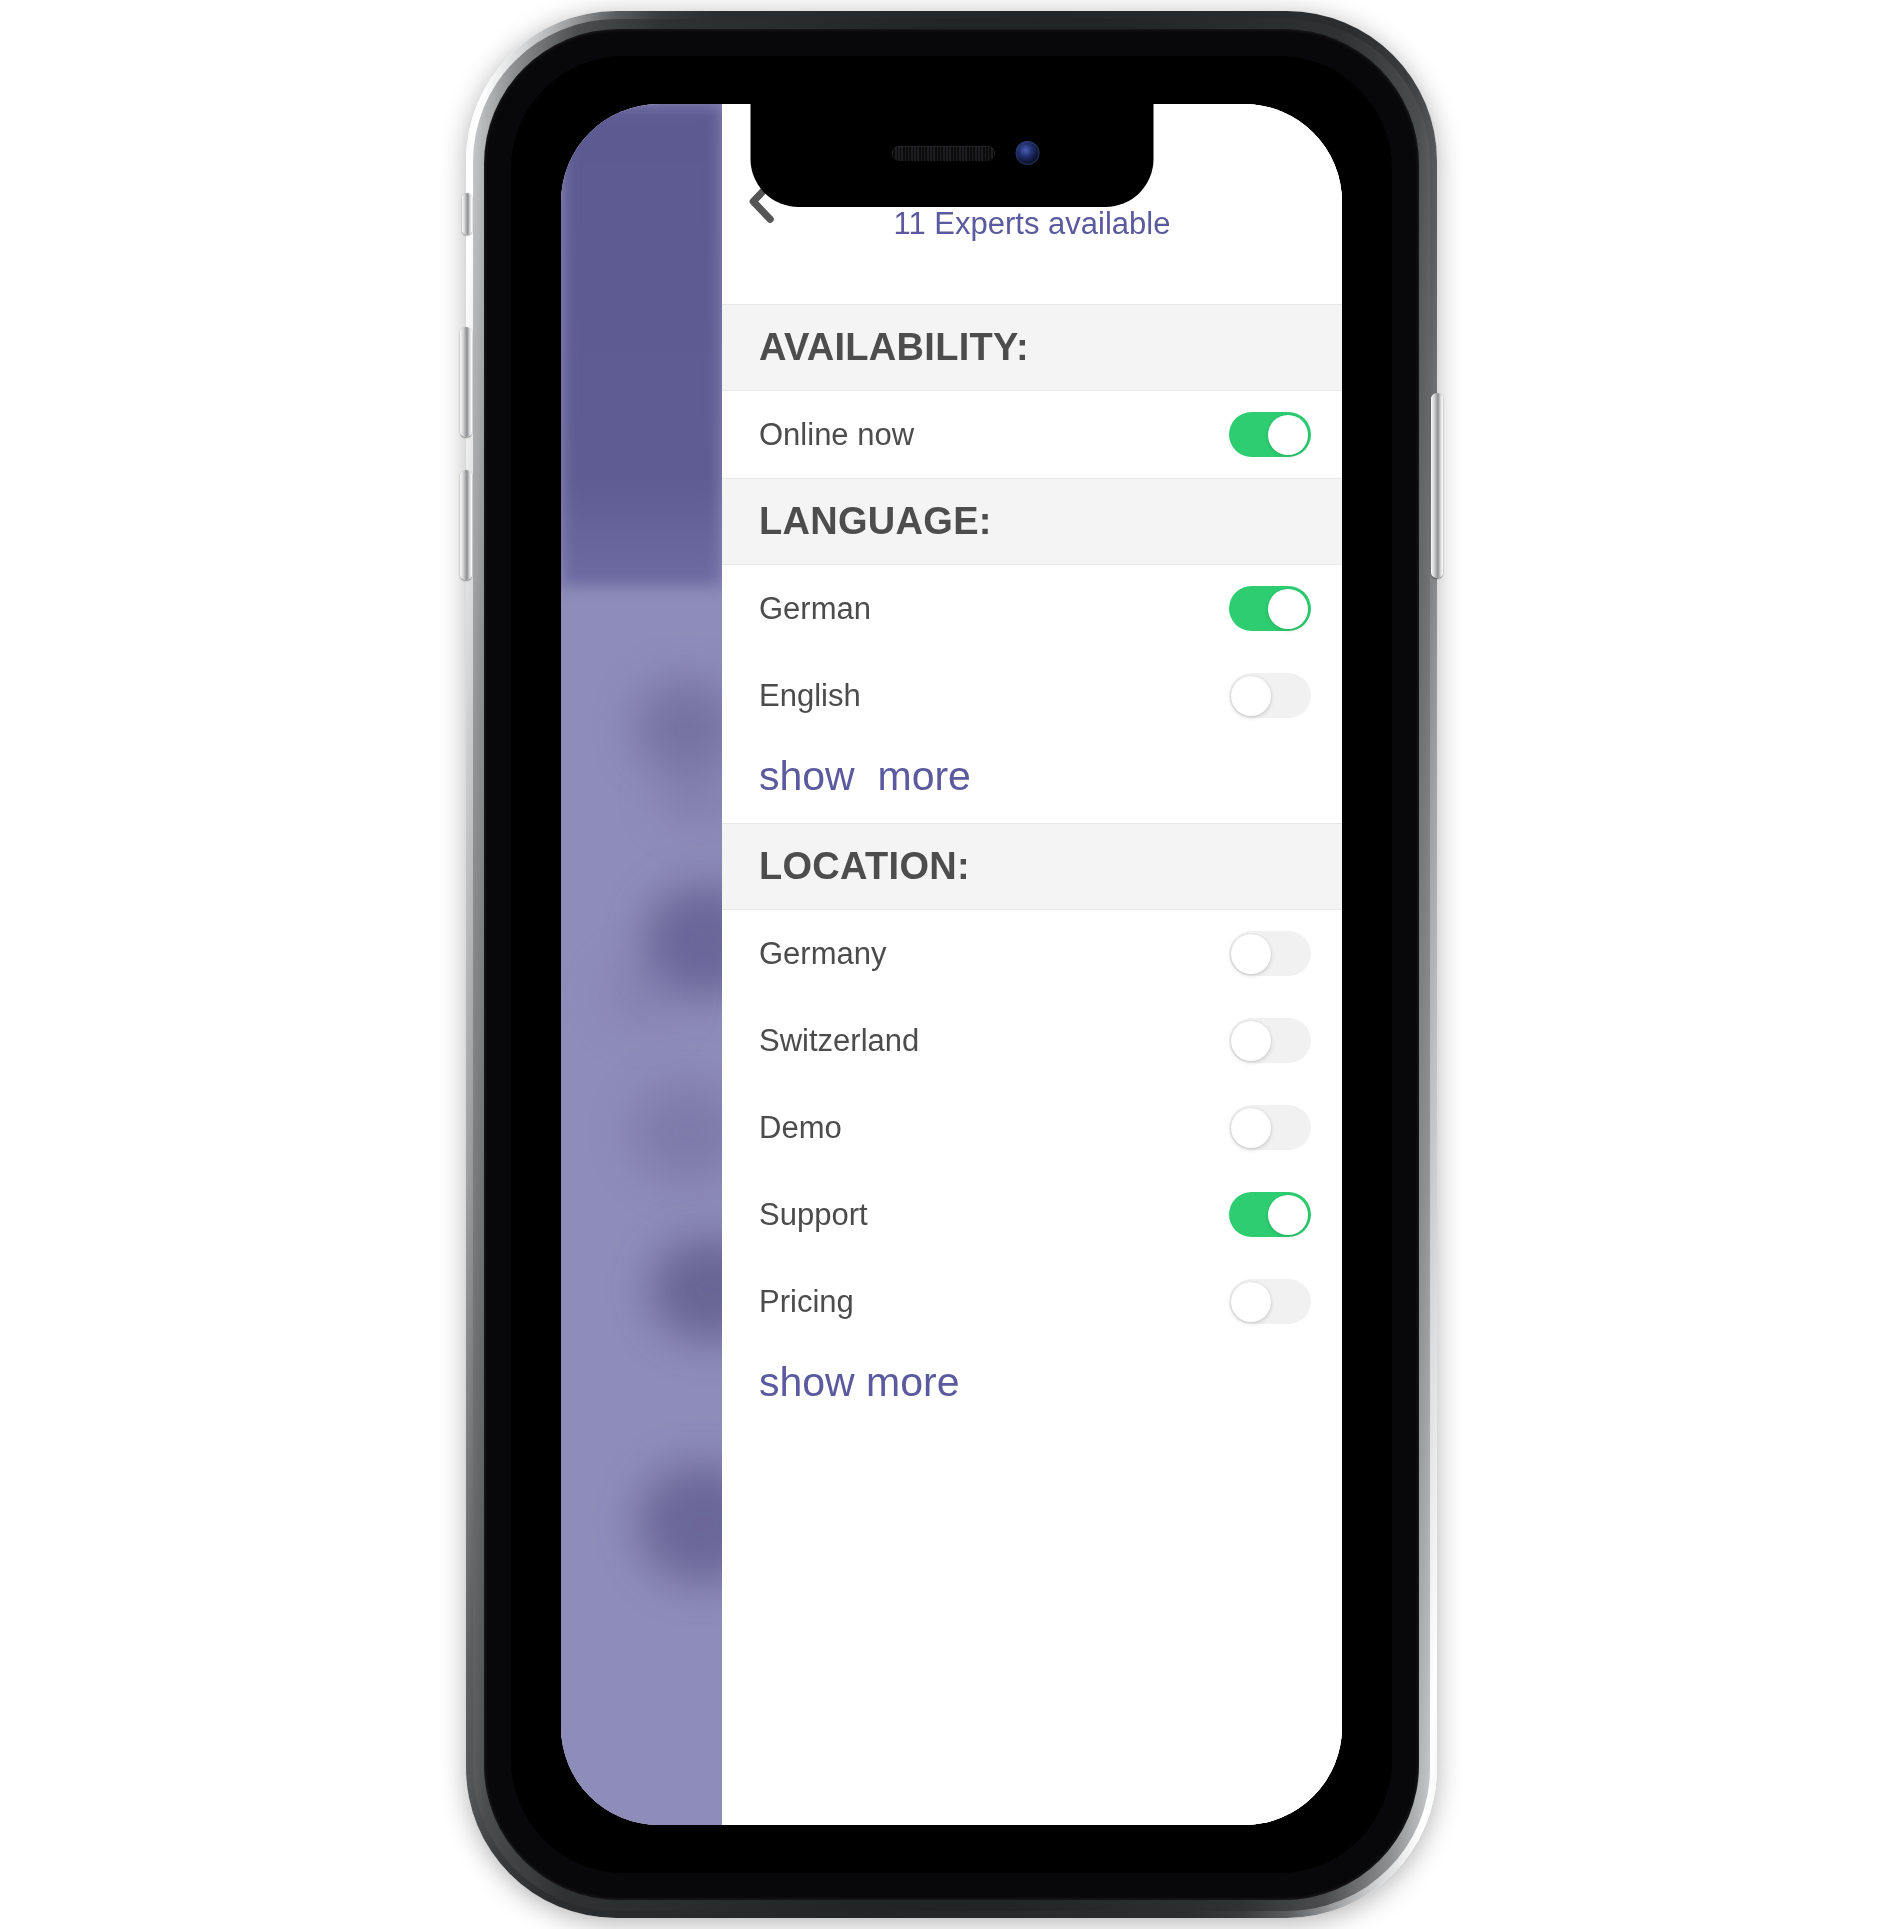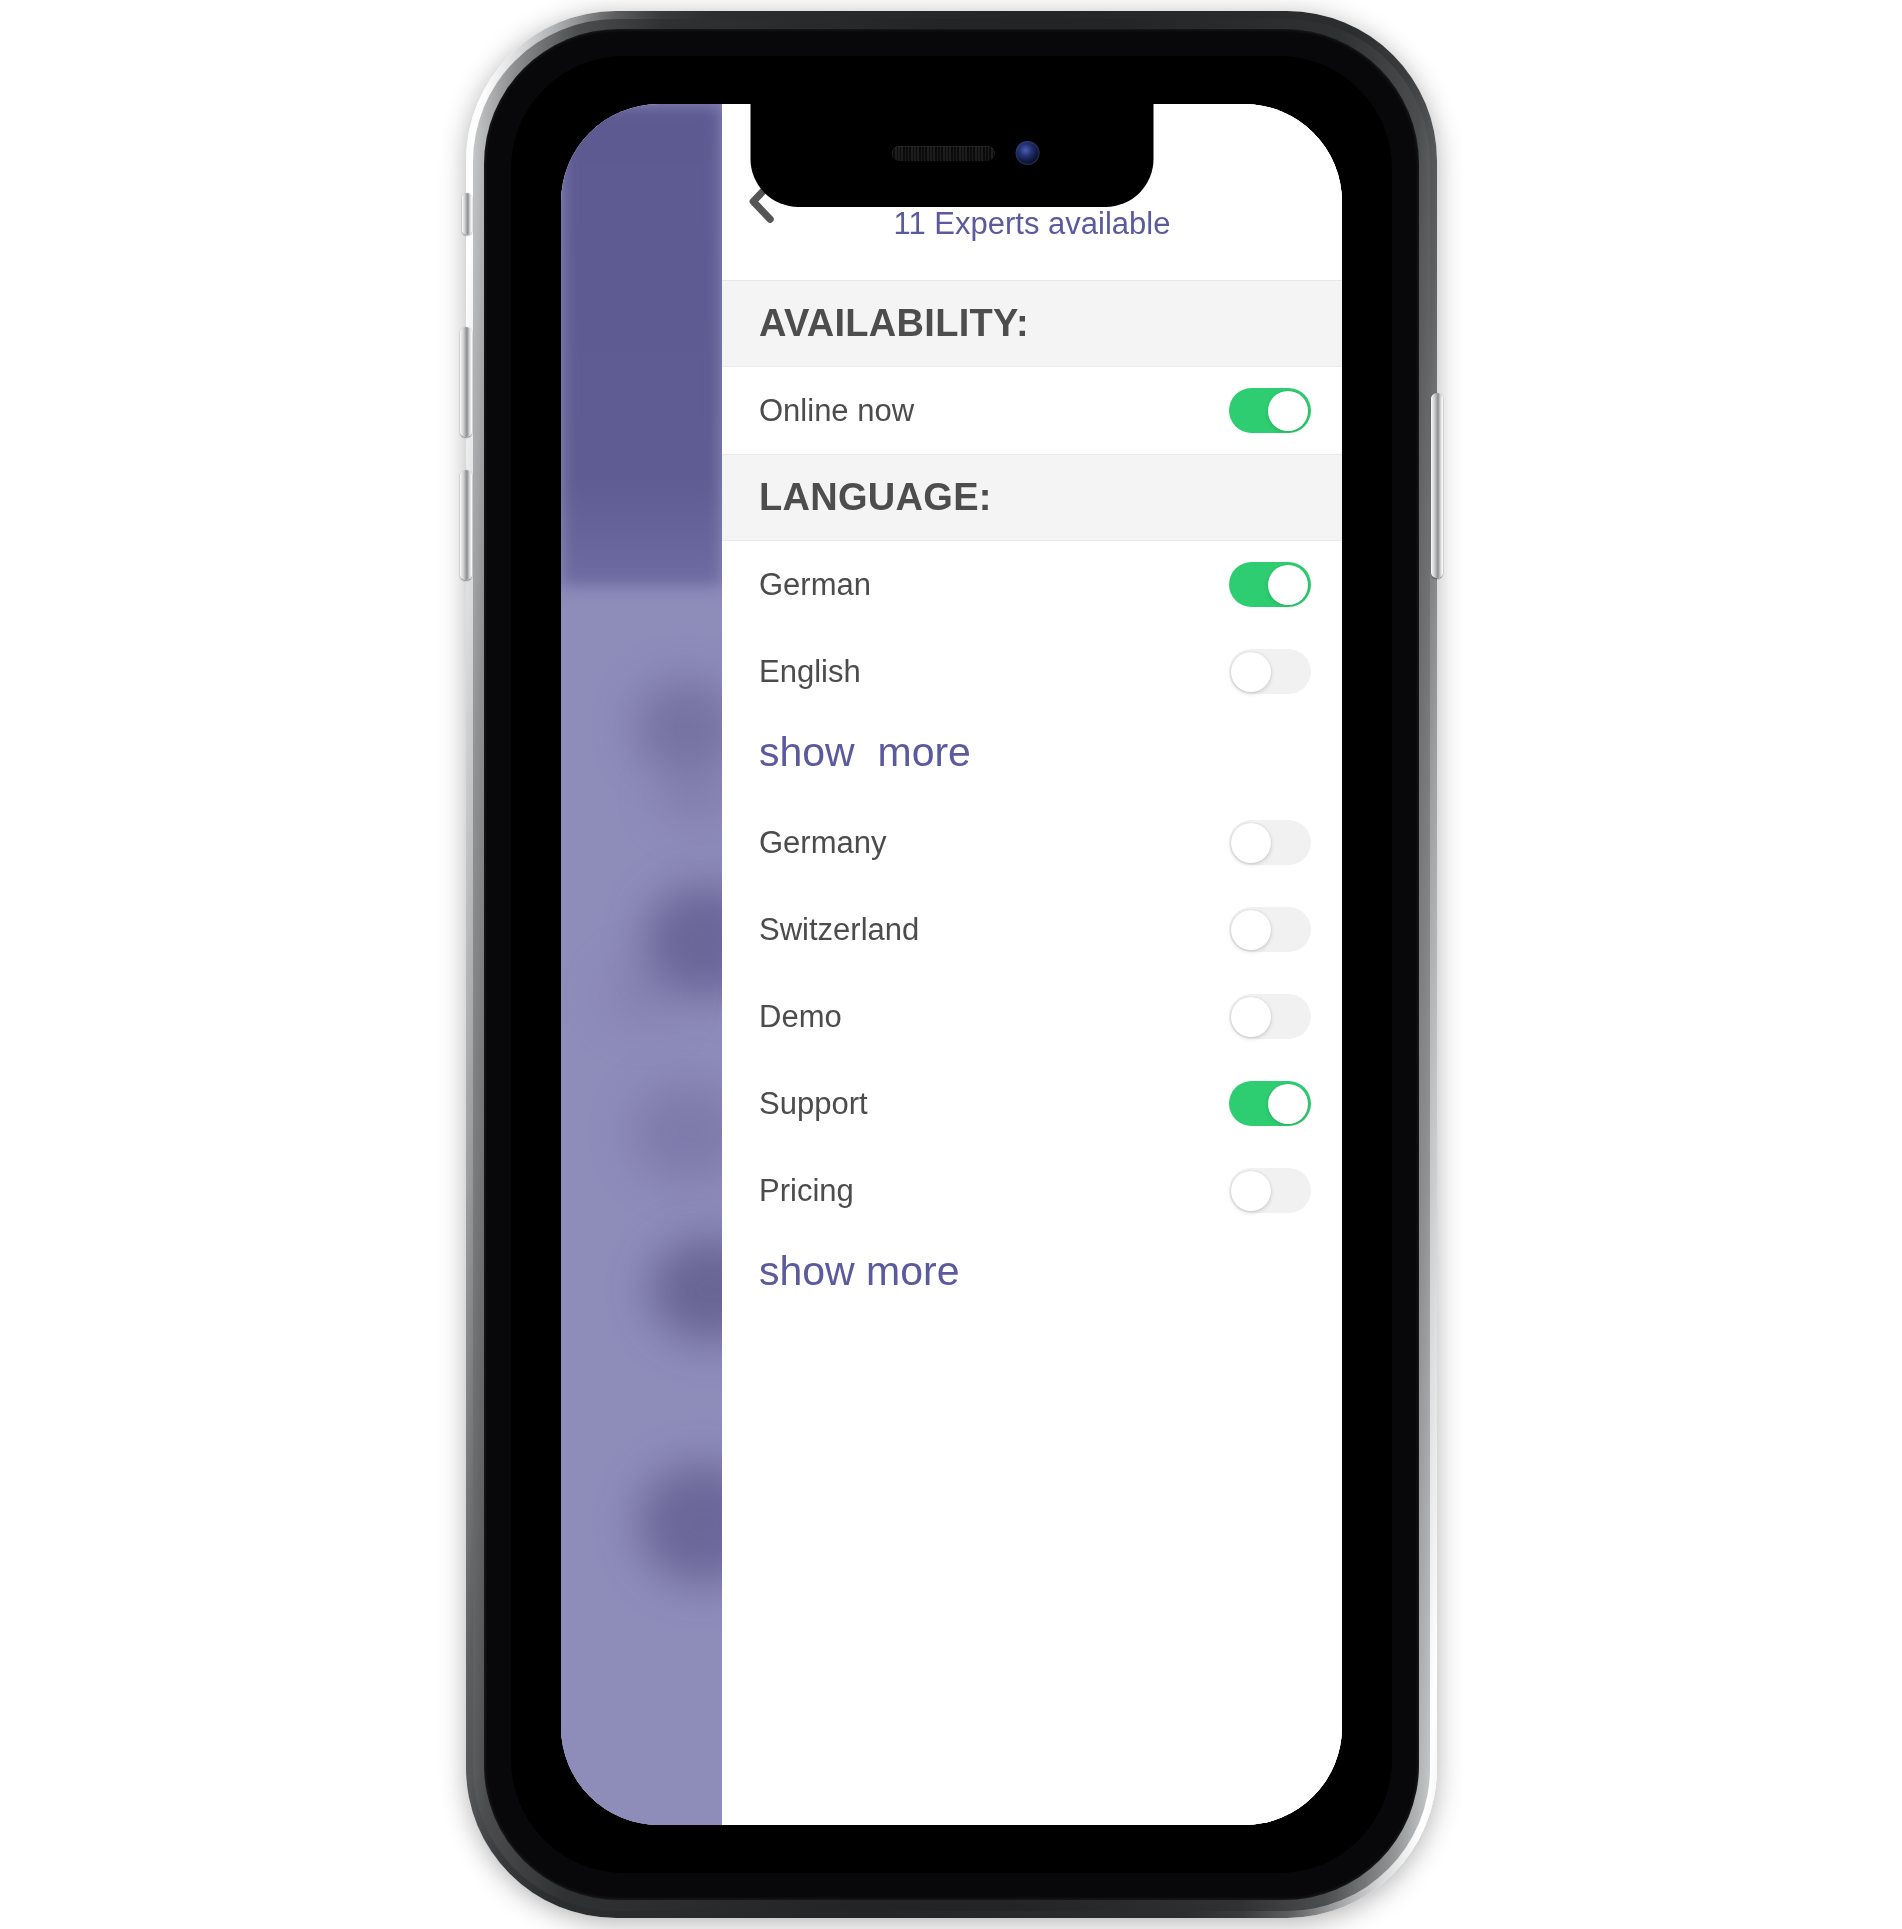--- a/index.html
+++ b/index.html
@@ -182,20 +182,21 @@
   .bg-blob.b7 { left: 97px; top: 663px;  width: 77px;  height: 60px;  background: rgba(108,102,158,.30); }
 
   
   .panel {
     position: absolute;
     left: 161px; top: 0; right: 0; bottom: 0;
     background: #ffffff;
     z-index: 10;
     display: flex;
     flex-direction: column;
+    gap: 24px;
   }
 
   .topbar {
     position: relative;
     height: 176px;
     background: #ffffff;
     flex: none;
   }
   .back-btn {
     position: absolute;
@@ -381,20 +382,23 @@
                   <div class="row">
                     <div class="row-label">English</div>
                     <div class="switch off">
                       <div class="knob"></div>
                     </div>
                   </div>
                   <div class="showmore-row">
                     <span class="showmore">show  more</span>
                   </div>
                 </div>
+                <div class="section-head">
+                  <div class="section-head-text">LOCATION:</div>
+                </div>
                 <div class="rows">
                   <div class="row">
                     <div class="row-label">Germany</div>
                     <div class="switch off">
                       <div class="knob"></div>
                     </div>
                   </div>
                   <div class="row">
                     <div class="row-label">Switzerland</div>
                     <div class="switch off">

